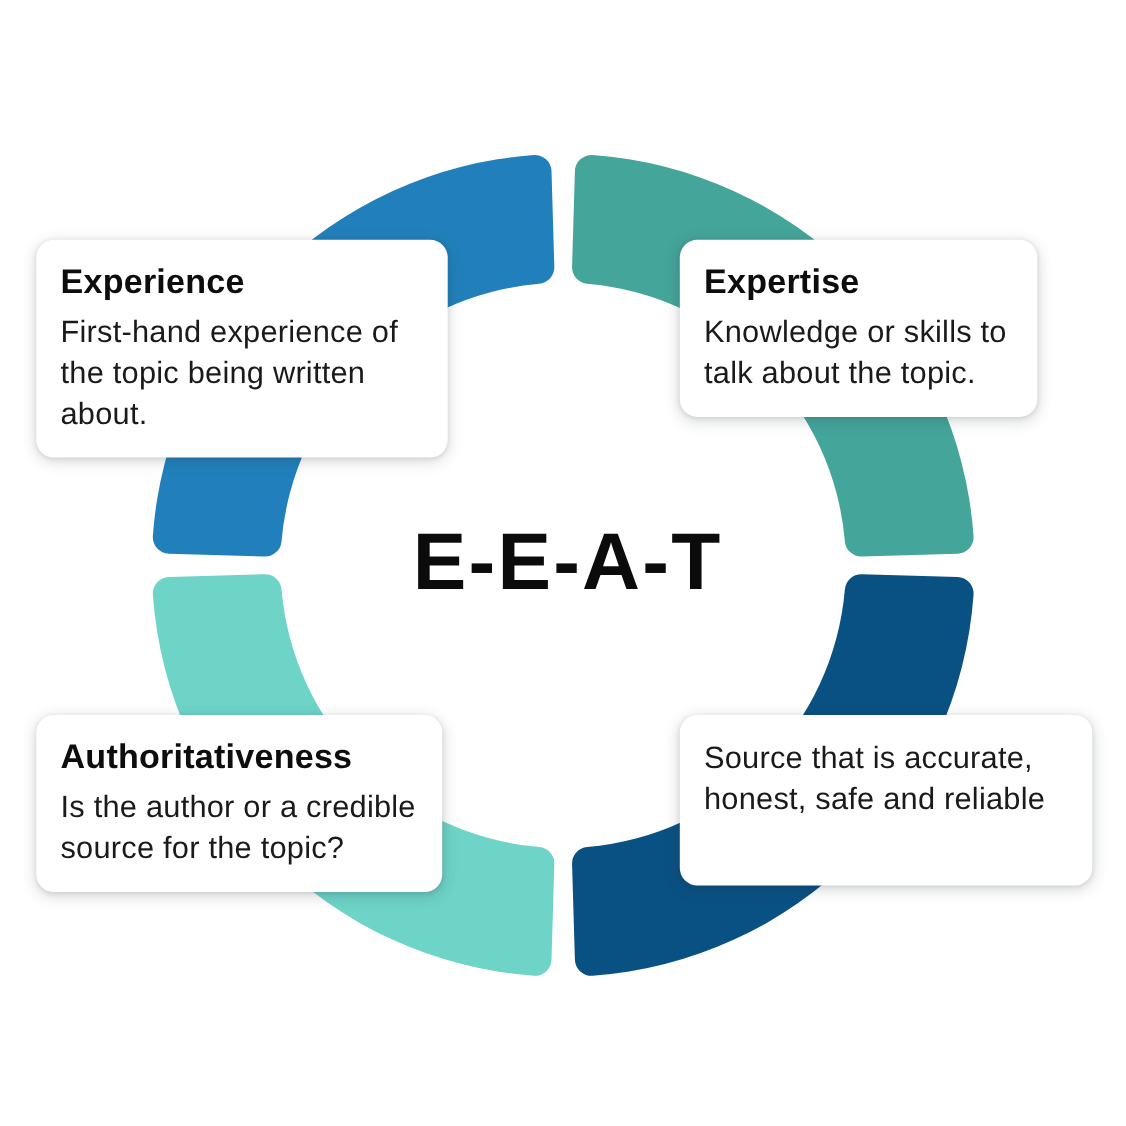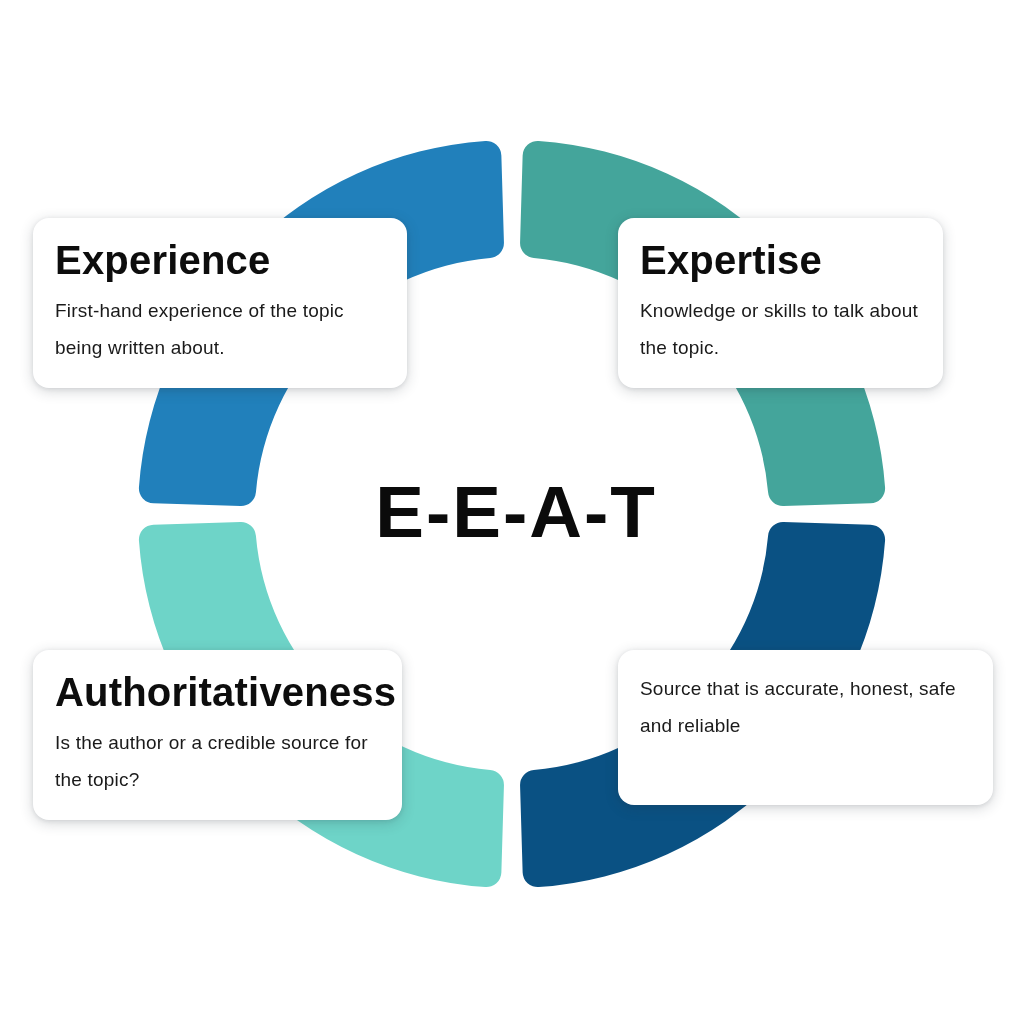--- a/index.html
+++ b/index.html
@@ -41,28 +41,28 @@
   .card {
     position: absolute;
     box-sizing: border-box;
     background: #ffffff;
     border-radius: 16px;
     box-shadow: 0 3px 14px rgba(40, 50, 60, 0.20), 0 1px 4px rgba(40, 50, 60, 0.10);
     padding: 20px 22px 22px 22px;
   }
   .card h2 {
     margin: 0 0 9px 0;
-    font-size: 40px;
+    font-size: 31px;
     font-weight: 700;
     color: #0d0d0d;
     letter-spacing: 0.2px;
   }
   .card p {
     margin: 0;
-    font-size: 19px;
+    font-size: 28px;
     line-height: 37px;
     color: #1a1a1a;
     letter-spacing: 0.2px;
   }
   .card-experience        { left: 33px;  top: 218px; width: 374px; min-height: 148px; }
   .card-expertise         { left: 618px; top: 218px; width: 325px; min-height: 148px; }
   .card-authoritativeness { left: 33px;  top: 650px; width: 369px; min-height: 155px; }
   .card-trustworthiness   { left: 618px; top: 650px; width: 375px; min-height: 155px; }
 </style>
 </head>

